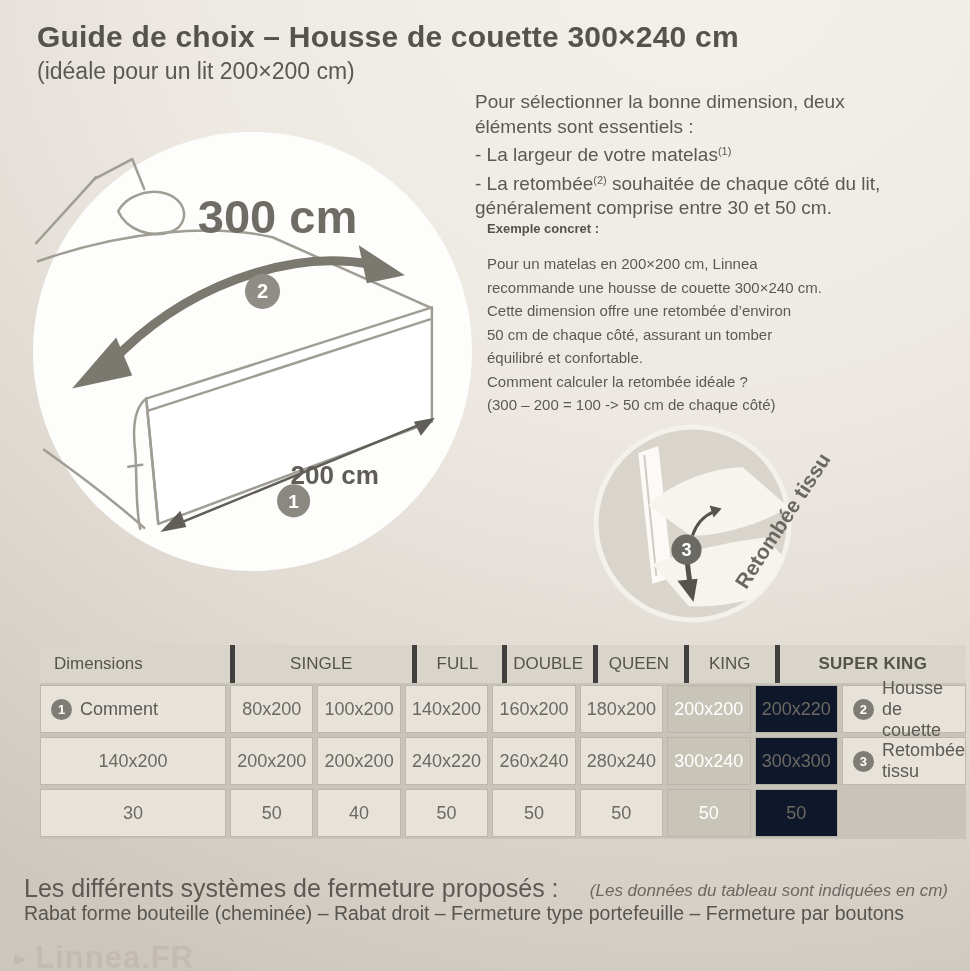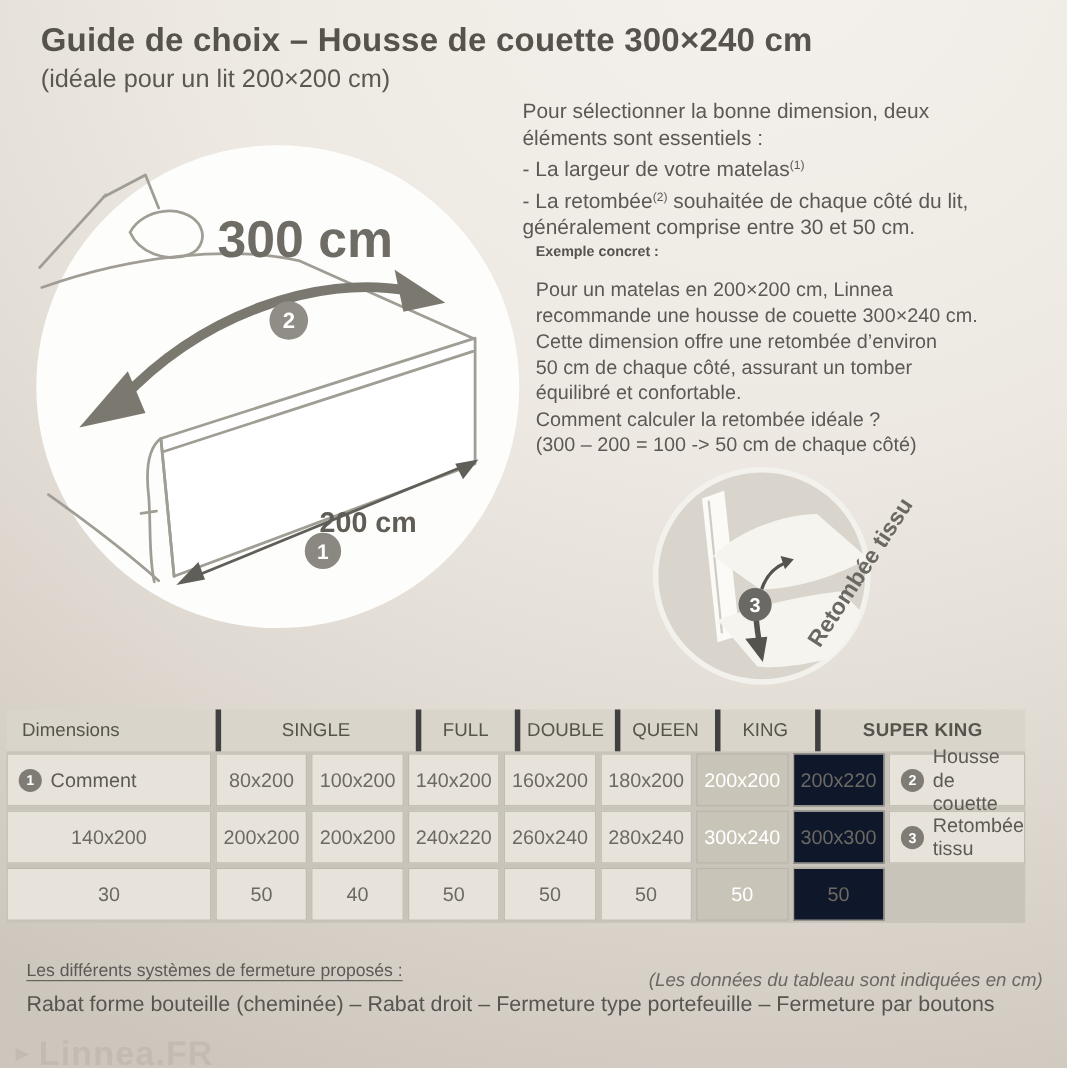--- a/index.html
+++ b/index.html
@@ -26,35 +26,35 @@
 
   
   .intro {
     position:absolute; left:475px; top:90px; width:465px;
     font-size:19px; line-height:24.5px; color:#5c5954;
     white-space:pre-line;
   }
   .intro sup { font-size:11px; vertical-align:6px; }
   .example { position:absolute; left:487px; top:221px; width:465px; }
   .example-heading { font-size:13px; font-weight:700; color:#55524d; margin-bottom:3px; }
-  .example-body { font-size:18px; line-height:23.5px; color:#5c5954; white-space:pre-line;margin-top:16px; }
+  .example-body { font-size:15px; line-height:23.5px; color:#5c5954; white-space:pre-line;margin-top:16px; }
 
   
   .big-circle { position:absolute; left:32px; top:131px; width:441px; height:441px; }
 
   
   .small-circle { position:absolute; left:592px; top:423px; width:201px; height:201px; }
   .drop-label {
     position:absolute; left:752px; top:568px; width:220px; height:26px;
     font-size:21px; font-weight:700; color:#6b6862;
     transform:rotate(-57deg); transform-origin:0 100%;
   }
 
   
-  .size-table { position:absolute; left:6px; top:645px; width:926px; }
+  .size-table { position:absolute; left:40px; top:645px; width:926px; }
   .thead {
     display:grid; grid-template-columns:186px repeat(7,1fr) 1.16fr; gap:4px;
     background:#d9d5cb; height:38px;
   }
   .hcell {
     display:flex; align-items:center; justify-content:center;
     font-size:17px; color:#56534d;
   }
   .hcell:first-child { justify-content:flex-start; padding-left:14px; }
   .hcell + .hcell { border-left:5px solid #404040; }
@@ -78,22 +78,22 @@
   }
 
   .table-note {
     position:absolute; right:22px; top:881px;
     font-size:17px; font-style:italic; color:#6b6862;
   }
 
   
   .closures-heading {
     position:absolute; left:24px; top:874px;
-    font-size:16px; color:#5c5955;
-    text-decoration:underline; text-underline-offset:4px;
+    font-size:25px; color:#5c5955;
+    text-underline-offset:4px;
   }
   .closures-line {
     position:absolute; left:24px; top:902px; width:930px;
     font-size:19.5px; color:#565550;
   }
 
   
   .watermark {
     position:absolute; left:14px; top:940px;
     font-size:31px; font-weight:700; color:#b7aea3; opacity:.42;

